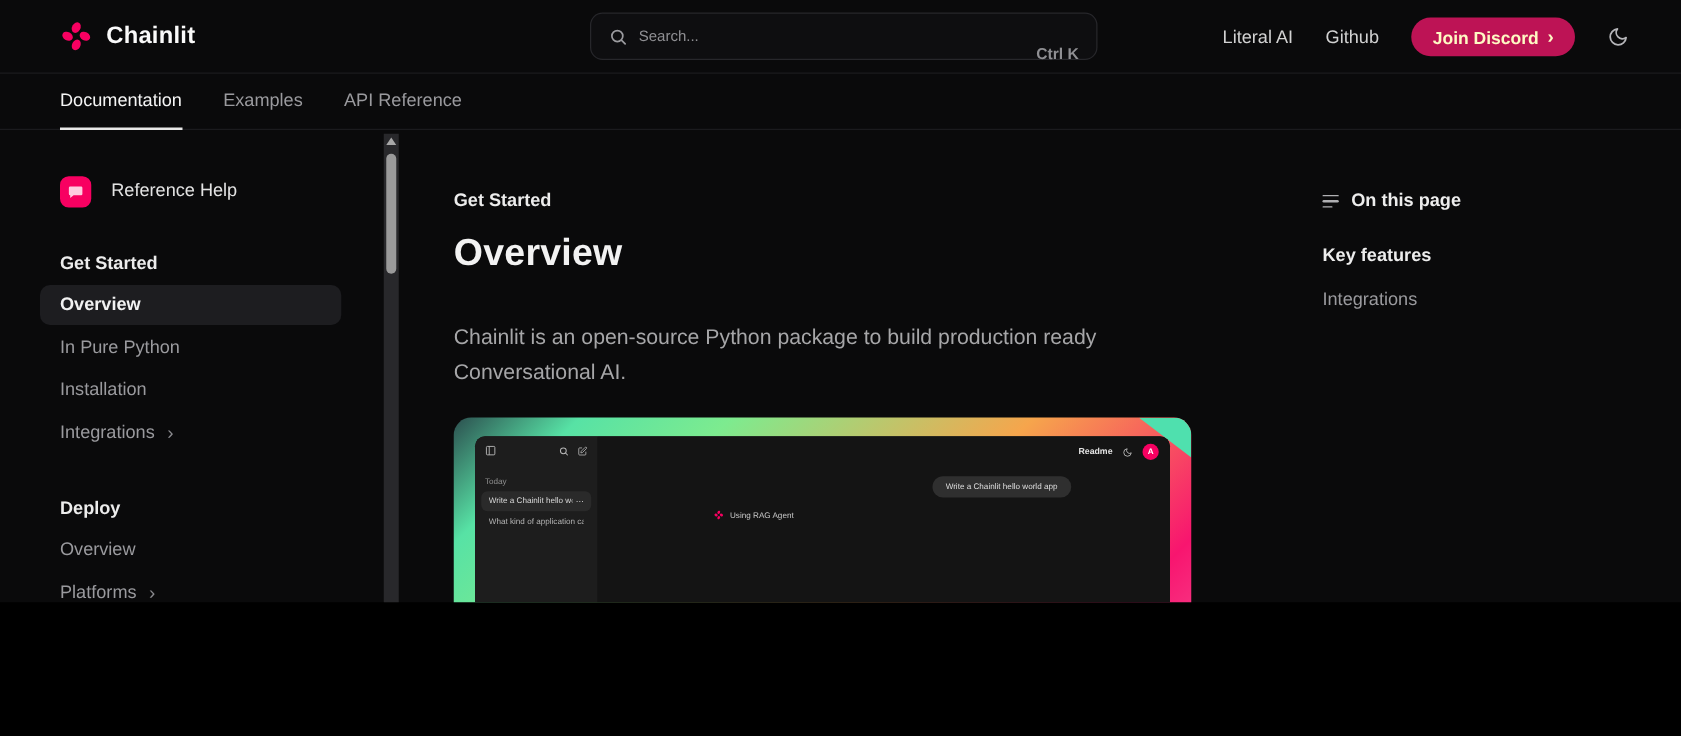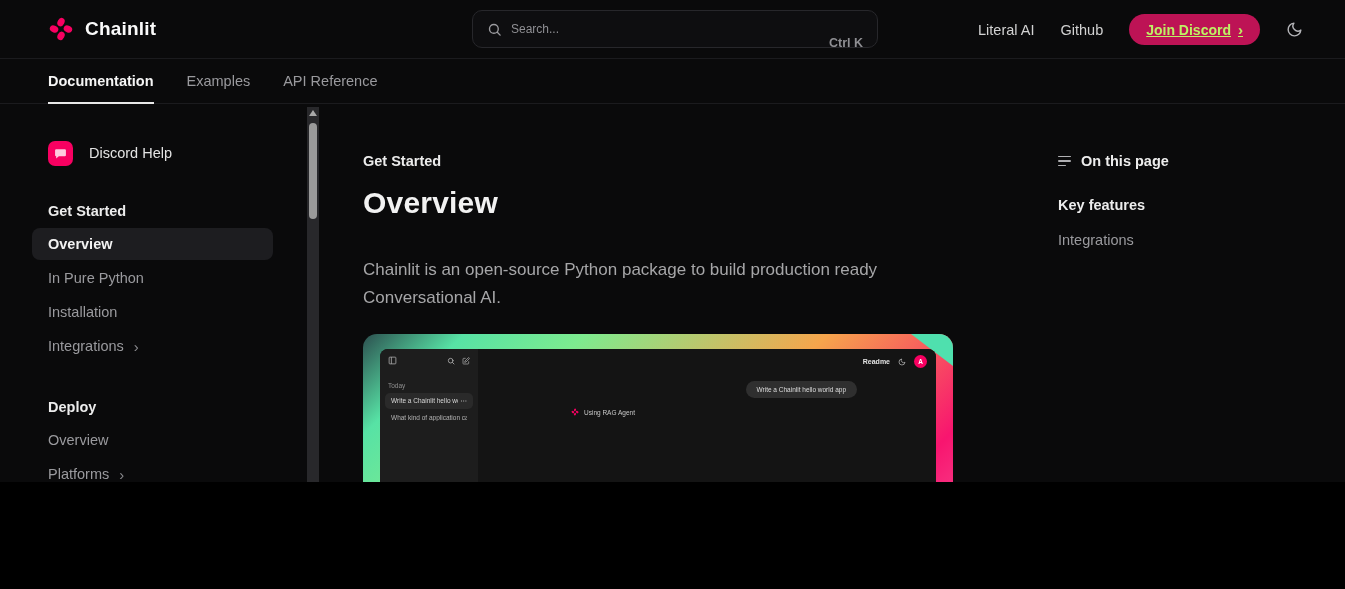--- a/index.html
+++ b/index.html
@@ -13,28 +13,28 @@
   .brand-name { font-size:19px; font-weight:800; color:#fafafa; letter-spacing:.2px; }
   .logo-svg { display:block; }
 
   .search { position:absolute; left:472px; top:10px; width:406px; height:38px; border:1px solid #27272b; background:#0e0e10; border-radius:10px; display:flex; align-items:center; padding:0 14px; gap:9px; cursor:text; }
   .search input { flex:1; background:transparent; border:none; outline:none; color:#d5d5d5; font-size:12px; font-family:inherit; }
   .search input::placeholder { color:#8f8f93; }
   .search .kbd { font-size:12.5px; font-weight:700; color:#8f8f93;margin-top:28px; }
 
   .header-right { position:absolute; right:42px; top:0; height:59px; display:flex; align-items:center; gap:26px; }
   .hlink { font-size:14.5px; color:#d2d2d2; cursor:pointer; text-decoration:none; }
-  .discord-btn { display:flex; align-items:center; gap:7px; height:31px; padding:0 17px; border:none; border-radius:999px; background:#bd1355; color:#bef264; font-size:14px; font-weight:700; font-family:inherit; cursor:pointer;text-decoration:underline; }
+  .discord-btn { display:flex; align-items:center; gap:7px; height:31px; padding:0 17px; border:none; border-radius:999px; background:#bd1355; color:#fef9c3; font-size:14px; font-weight:700; font-family:inherit; cursor:pointer; }
   .discord-btn .chev { font-size:15px; font-weight:700; margin-top:-1px; }
   .moon-btn { color:#b5b5b9; cursor:pointer; display:flex; align-items:center; }
 
   
   .tabs { height:45px; display:flex; align-items:stretch; gap:33px; padding-left:48px; border-bottom:1px solid #1b1b1e; }
   .tab { display:flex; align-items:center; font-size:14.5px; color:#9a9a9e; cursor:pointer; border-bottom:2px solid transparent; margin-bottom:-1px; }
-  .tab.active { color:#f5f5f5; font-weight:700; border-bottom-color:#e8e8e8; }
+  .tab.active { color:#f5f5f5; font-weight:400; border-bottom-color:#e8e8e8; }
 
   
   .body { display:flex; height:485px; }
 
   
   .sidebar { position:relative; width:330px; flex:none; padding:36px 57px 0 48px; }
   .help-row { display:flex; align-items:center; gap:16px; height:26px; cursor:pointer; }
   .help-icon { width:25px; height:25px; border-radius:7px; background:#f80061; display:flex; align-items:center; justify-content:center; }
   .help-label { font-size:14.5px; color:#e3e3e3; }
   .sec-title { font-size:14.5px; font-weight:700; color:#ececec; margin:36px 0 8px; line-height:18px; }
@@ -140,21 +140,21 @@
 
   <div class="body">
 
     <aside class="sidebar">
       <div class="help-row">
         <span class="help-icon">
           <svg width="13" height="13" viewBox="0 0 24 24" fill="rgba(255,255,255,0.8)">
               <path d="M4 4h16a2 2 0 0 1 2 2v9a2 2 0 0 1-2 2H9l-5 4v-4H4a2 2 0 0 1-2-2V6a2 2 0 0 1 2-2z"></path>
             </svg>
         </span>
-        <span class="help-label">Discord Help</span>
+        <span class="help-label">Reference Help</span>
       </div>
 
       <div class="sec-title">Get Started</div>
       <div class="side-item active">
           <span>Overview</span>
         </div>
       <div class="side-item">
           <span>In Pure Python</span>
         </div>
       <div class="side-item">

